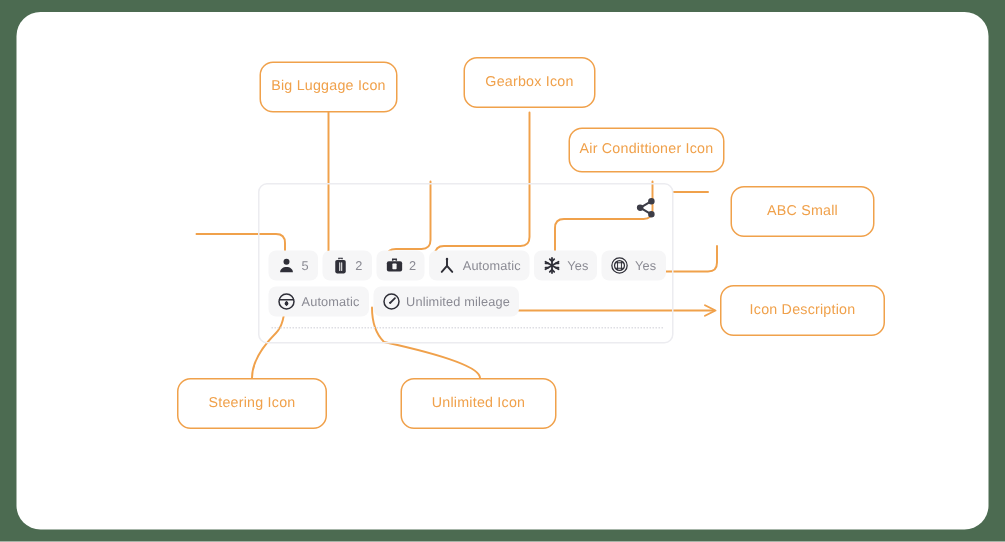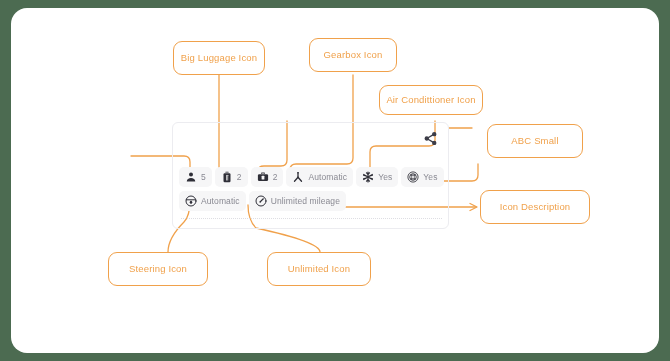--- a/index.html
+++ b/index.html
@@ -258,17 +258,17 @@
 
 
   <div class="callout" style="left:379px; top:85px;  width:104px; height:30px;">Air Condittioner Icon</div>
 
   <div class="callout" style="left:309px; top:38px;  width:88px;  height:34px;">Gearbox Icon</div>
 
   <div class="callout" style="left:487px; top:124px; width:96px;  height:34px;">ABC Small</div>
 
   <div class="callout" style="left:480px; top:190px; width:110px; height:34px;">Icon Description</div>
 
-  <div class="callout" style="left:108px; top:252px; width:100px; height:34px;">Steering Icon</div>
+  <div class="callout" style="left:118px; top:252px; width:100px; height:34px;">Steering Icon</div>
 
   <div class="callout" style="left:267px; top:252px; width:104px; height:34px;">Unlimited Icon</div>
 
 </div>
 
 </body></html>

